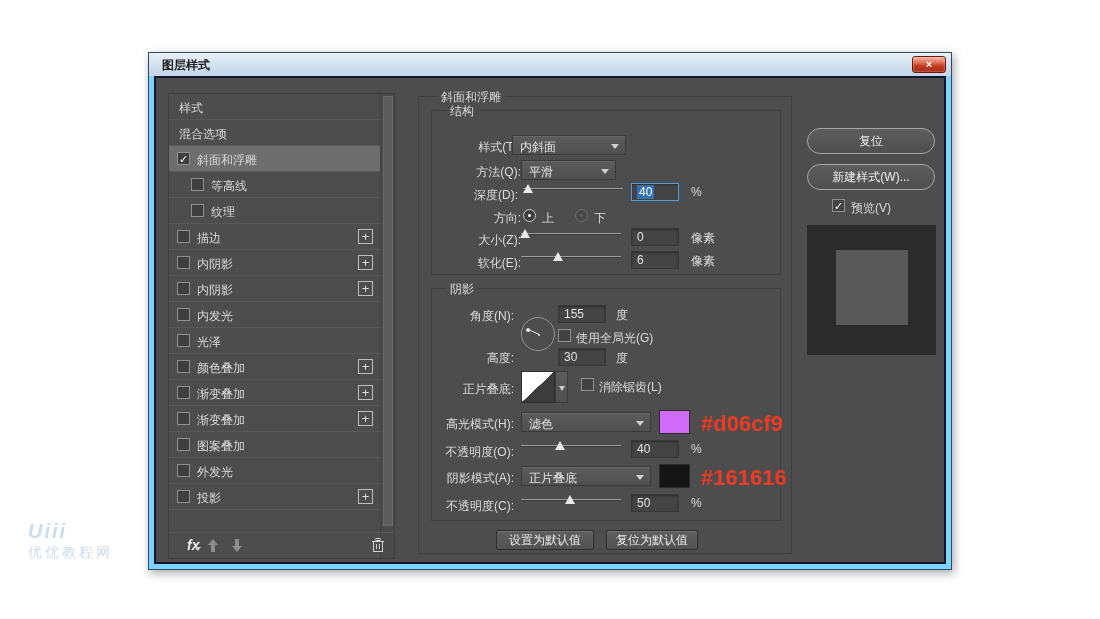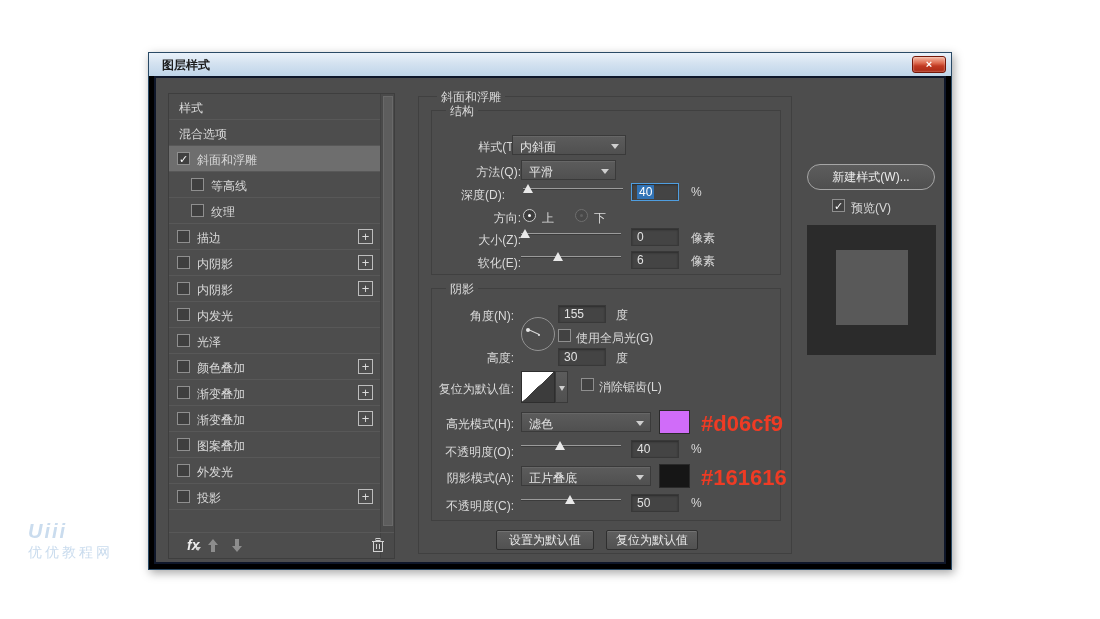--- a/index.html
+++ b/index.html
@@ -1,21 +1,21 @@
 <!DOCTYPE html>
 <html><head>
 <meta charset="utf-8">
 <style>
   * { box-sizing: border-box; margin: 0; padding: 0; }
   html,body { width:1100px; height:619px; background:#ffffff; overflow:hidden;
     font-family:"Liberation Sans","DejaVu Sans",sans-serif; }
 
   
   .dialog { position:absolute; left:148px; top:52px; width:804px; height:518px;
-    background:#000000; border:1px solid #2a4a66; box-shadow:2px 3px 9px rgba(0,0,0,.35); }
+    background:#7dd3fc; border:1px solid #2a4a66; box-shadow:2px 3px 9px rgba(0,0,0,.35); }
   .titlebar { position:absolute; left:0; top:0; right:0; height:23px;
     background:linear-gradient(#eaf2fa,#d4e2f0 45%,#bfd5e9); }
   .titlebar .title { position:absolute; left:13px; top:4px; font-size:12px; font-weight:bold; color:#1c1c1c; }
   .close-btn { position:absolute; right:5px; top:3px; width:34px; height:17px; border-radius:3px;
     background:linear-gradient(#f4b9a5,#de6b50 40%,#c03a22 60%,#aa2a15);
     border:1px solid #731708; color:#fff; font-size:11px; font-weight:bold; text-align:center; line-height:15px;
     box-shadow:inset 0 0 2px rgba(255,255,255,.7); }
   .content { position:absolute; left:5px; top:23px; right:5px; bottom:5px;
     background:#4d4d4d; border:2px solid #0f172a; }
 
@@ -223,21 +223,21 @@
       <span class="dd-txt">内斜面</span>
       <span class="dd-arrow"></span>
     </div>
 
     <div class="lbl rlab" style="left:280px;top:86px;width:85px">方法(Q):</div>
     <div class="dd" style="left:365px;top:82px;width:95px">
       <span class="dd-txt">平滑</span>
       <span class="dd-arrow"></span>
     </div>
 
-    <div class="lbl rlab" style="left:264px;top:109px;width:85px">深度(D):</div>
+    <div class="lbl rlab" style="left:277px;top:109px;width:85px">深度(D):</div>
     <div class="slider" style="left:367px;top:105px;width:100px">
       <div class="track"></div>
         <div class="thumb" style="left:5%"></div>
     </div>
     <div class="valbox focus" style="left:475px;top:105px">
       <span class="selup">40</span>
     </div>
     <div class="lbl" style="left:535px;top:107px">%</div>
 
     <div class="lbl rlab" style="left:280px;top:132px;width:85px">方向:</div>
@@ -275,21 +275,21 @@
     <div class="valbox" style="left:402px;top:227px">155</div>
     <div class="lbl" style="left:460px;top:229px">度</div>
 
     <div class="checkbox" style="left:402px;top:251px"></div>
     <div class="lbl" style="left:420px;top:252px">使用全局光(G)</div>
 
     <div class="lbl rlab" style="left:280px;top:272px;width:78px">高度:</div>
     <div class="valbox" style="left:402px;top:270px">30</div>
     <div class="lbl" style="left:460px;top:272px">度</div>
 
-    <div class="lbl rlab" style="left:280px;top:303px;width:78px">复位为默认值:</div>
+    <div class="lbl rlab" style="left:280px;top:303px;width:78px">正片叠底:</div>
     <div class="contour" style="left:365px;top:293px"></div>
     <div class="contour-dd" style="left:399px;top:293px">
       <span class="dd-arrow"></span>
     </div>
     <div class="checkbox" style="left:425px;top:300px"></div>
     <div class="lbl" style="left:443px;top:301px">消除锯齿(L)</div>
 
     <div class="lbl rlab" style="left:265px;top:338px;width:93px">高光模式(H):</div>
     <div class="dd" style="left:365px;top:334px;width:130px">
       <span class="dd-txt">滤色</span>
@@ -318,20 +318,21 @@
     <div class="slider" style="left:365px;top:416px;width:100px">
       <div class="track"></div>
         <div class="thumb" style="left:49%"></div>
     </div>
     <div class="valbox" style="left:475px;top:416px">50</div>
     <div class="lbl" style="left:535px;top:418px">%</div>
 
     <div class="btn-flat" style="left:340px;top:452px;width:98px">设置为默认值</div>
     <div class="btn-flat" style="left:450px;top:452px;width:92px">复位为默认值</div>
 
+    <div class="btn-pill" style="top:50px">复位</div>
     <div class="btn-pill" style="top:86px">新建样式(W)...</div>
     <div class="checkbox" style="left:676px;top:121px">✓</div>
     <div class="lbl" style="left:695px;top:122px">预览(V)</div>
 
     <div class="preview-thumb">
       <div class="preview-inner"></div>
     </div>
 
   </div>
 </div>

